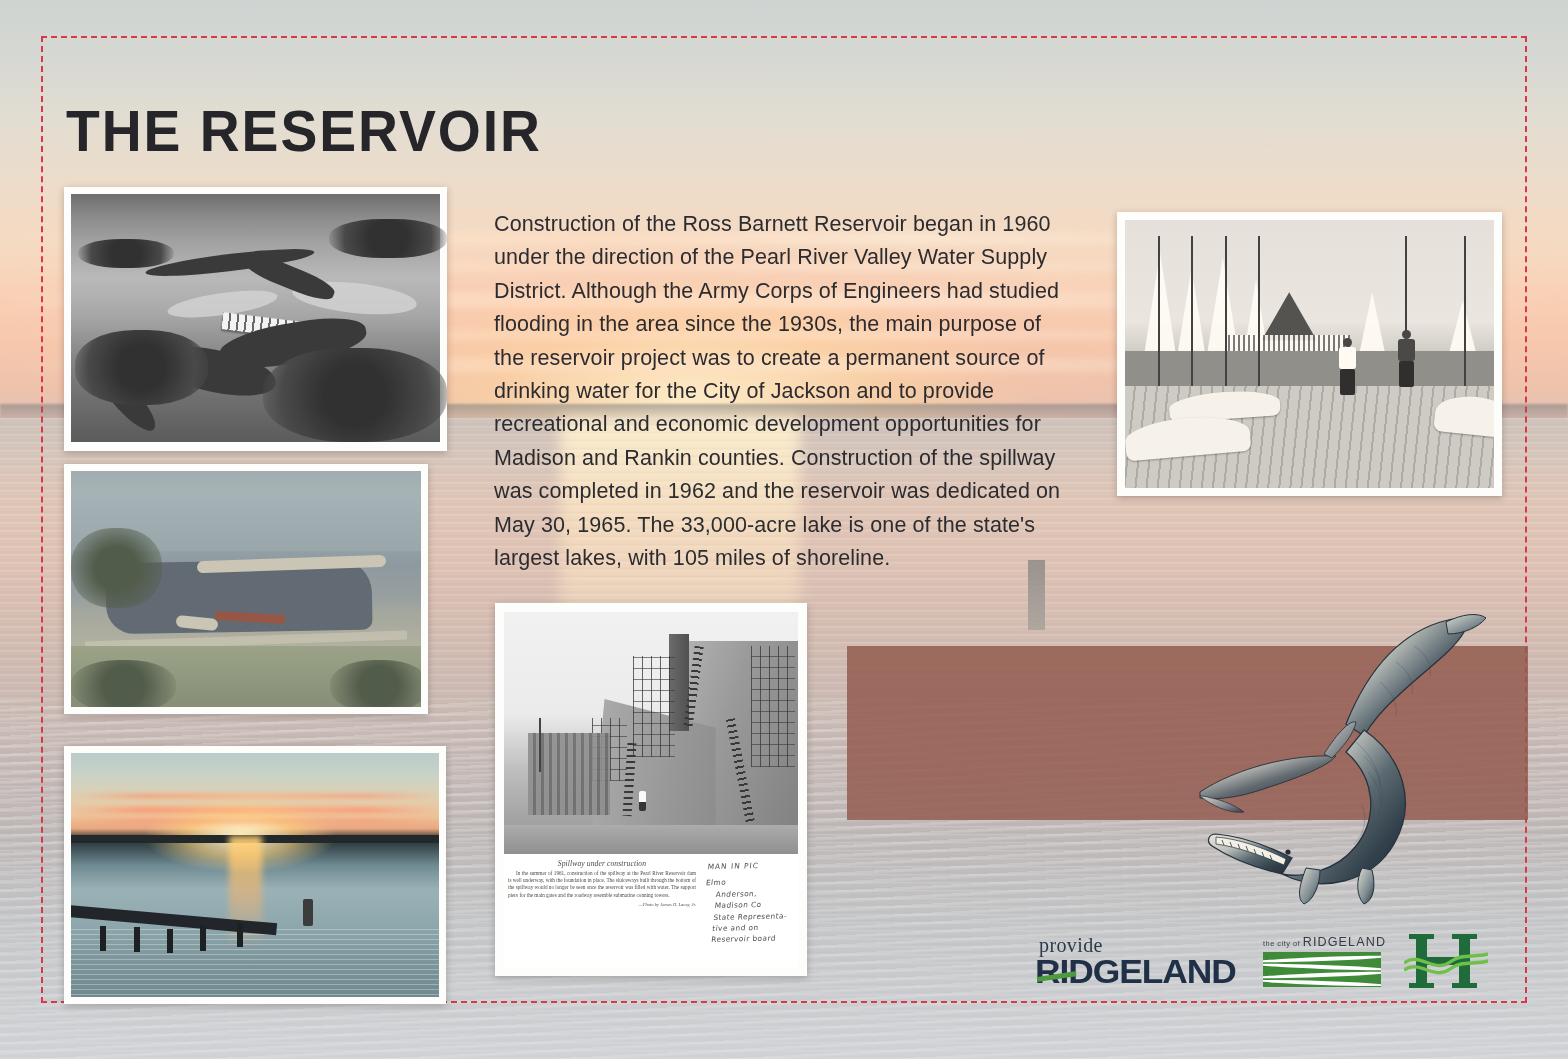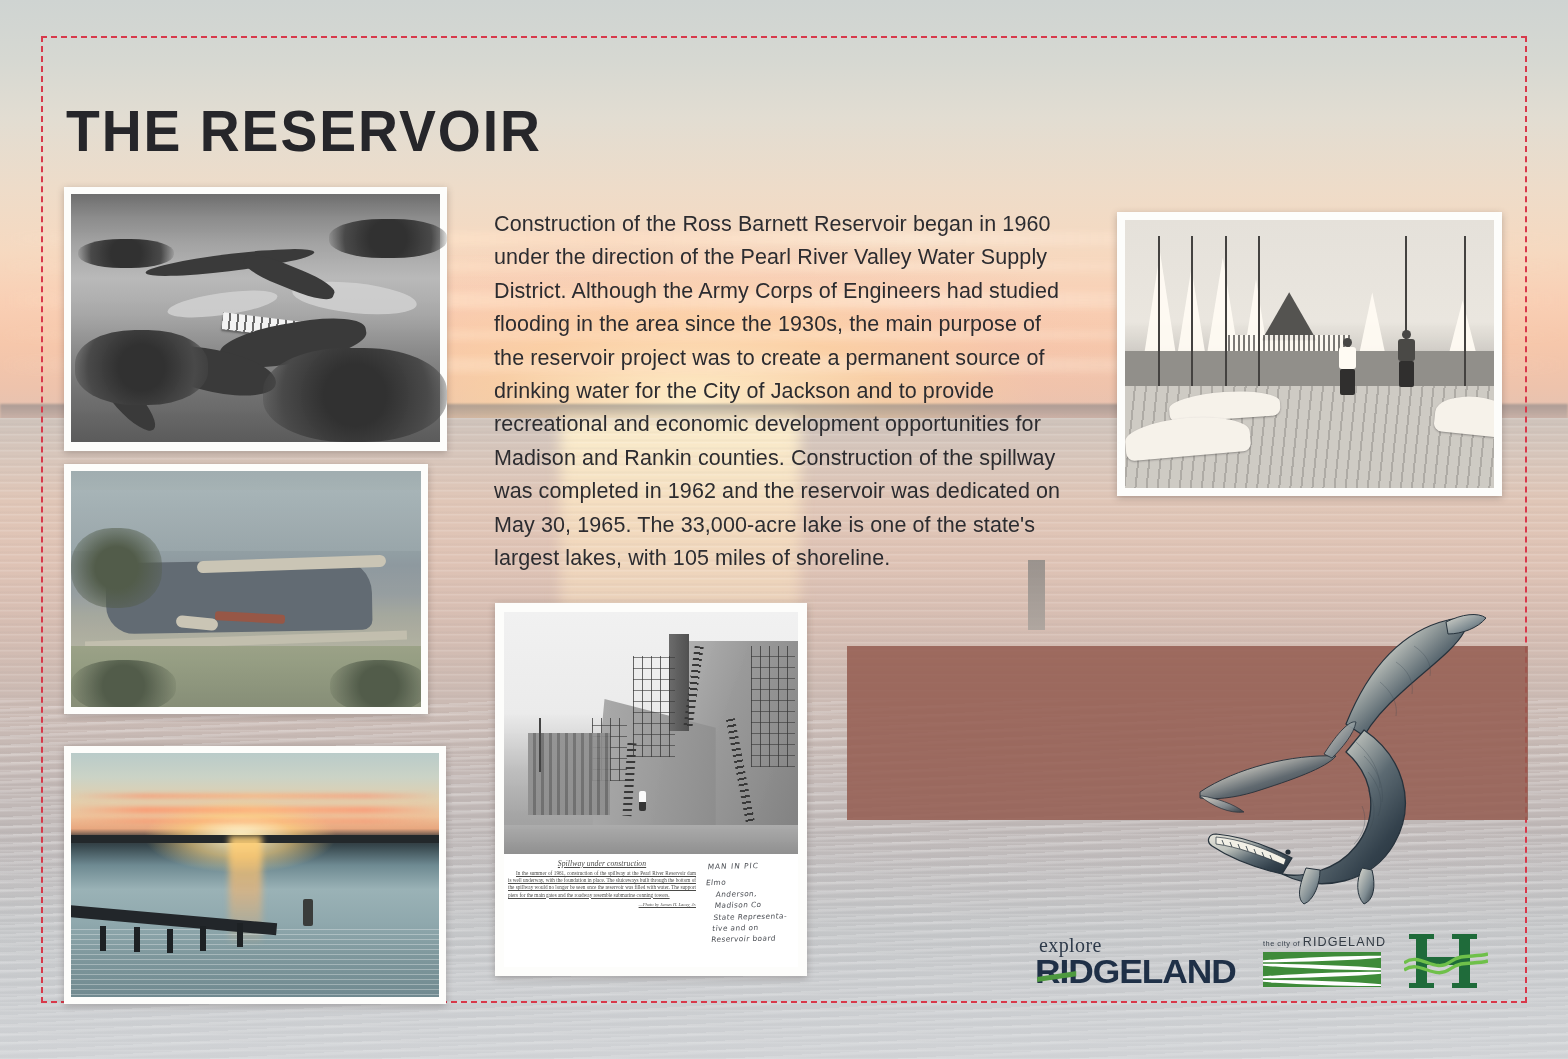--- a/index.html
+++ b/index.html
@@ -383,21 +383,20 @@
   }
   .sp-ground {
     position: absolute; left: 0; bottom: 0; width: 100%; height: 12%;
     background: linear-gradient(180deg,#a9a9a2,#8f8f88);
   }
 
   .spill-caption {
     position: absolute; left: 4px; top: 247px; width: 188px;
     font-family: "Liberation Serif", serif;
     color: #4a4a48;
-    text-decoration: underline;
   }
   .spill-caption .cap-title {
     font-style: italic; font-size: 7.6px; text-align: center;
     margin-bottom: 2px; letter-spacing: .1px;
   }
   .spill-caption .cap-body {
     font-size: 5.2px; line-height: 7.2px; text-align: justify; text-indent: 8px;
   }
   .spill-caption .cap-credit {
     font-size: 4.6px; text-align: right; margin-top: 3px; font-style: italic;
@@ -681,21 +680,21 @@
       <path d="M172 166 C 184 180, 188 196, 182 210"></path>
       <path d="M172 184 C 180 198, 180 214, 172 226"></path>
       <path d="M166 200 C 172 214, 168 228, 158 238"></path>
       <path d="M184 76 C 196 86, 202 98, 200 110"></path>
       <path d="M200 56 C 212 64, 218 76, 216 88"></path>
       <path d="M218 40 C 230 48, 236 58, 234 70"></path>
     </g>
   </svg>
 
   <div id="logo-explore-ridgeland">
-    <div class="lg-explore nosel">explore</div>
+    <div class="lg-explore nosel">provide</div>
     <div class="lg-ridgeland nosel">
       <span class="lg-swoosh"></span>
       <span>RIDGELAND</span>
     </div>
   </div>
 
   <div id="logo-city-of-ridgeland">
     <div class="lg-cityline nosel">
       <span>the city of</span>
       <span class="big">RIDGELAND</span>

